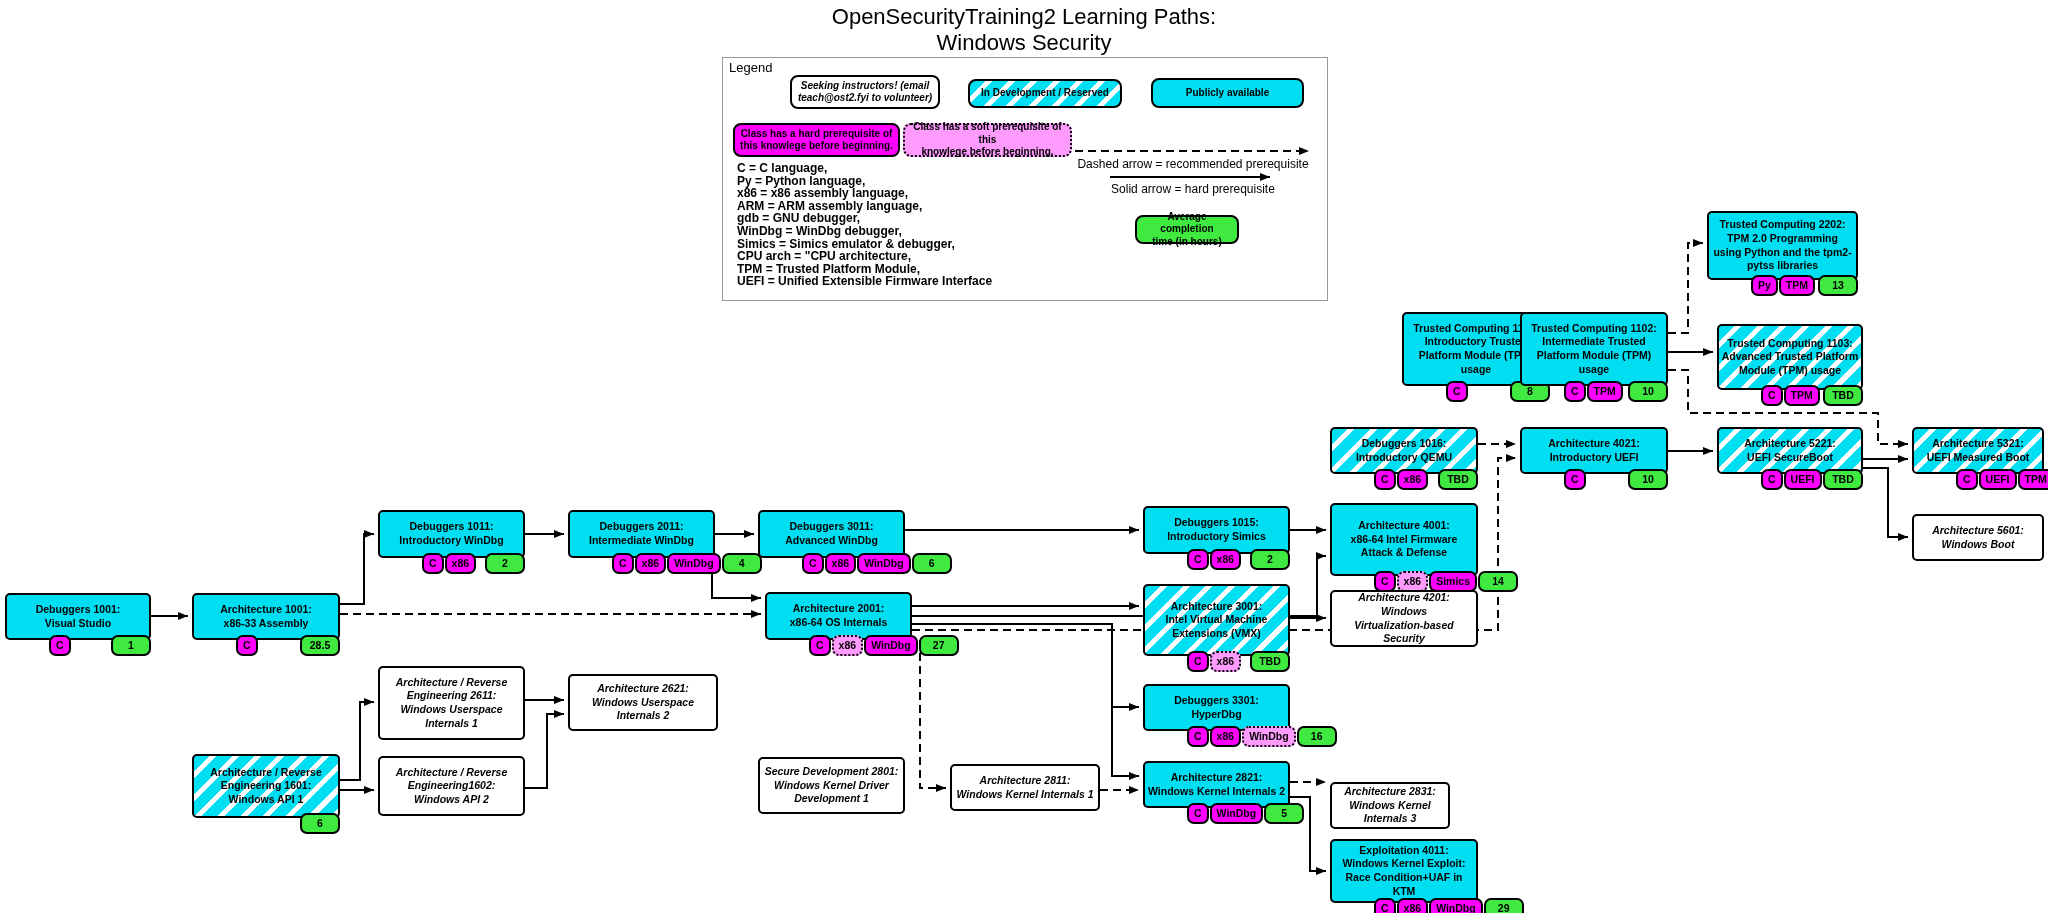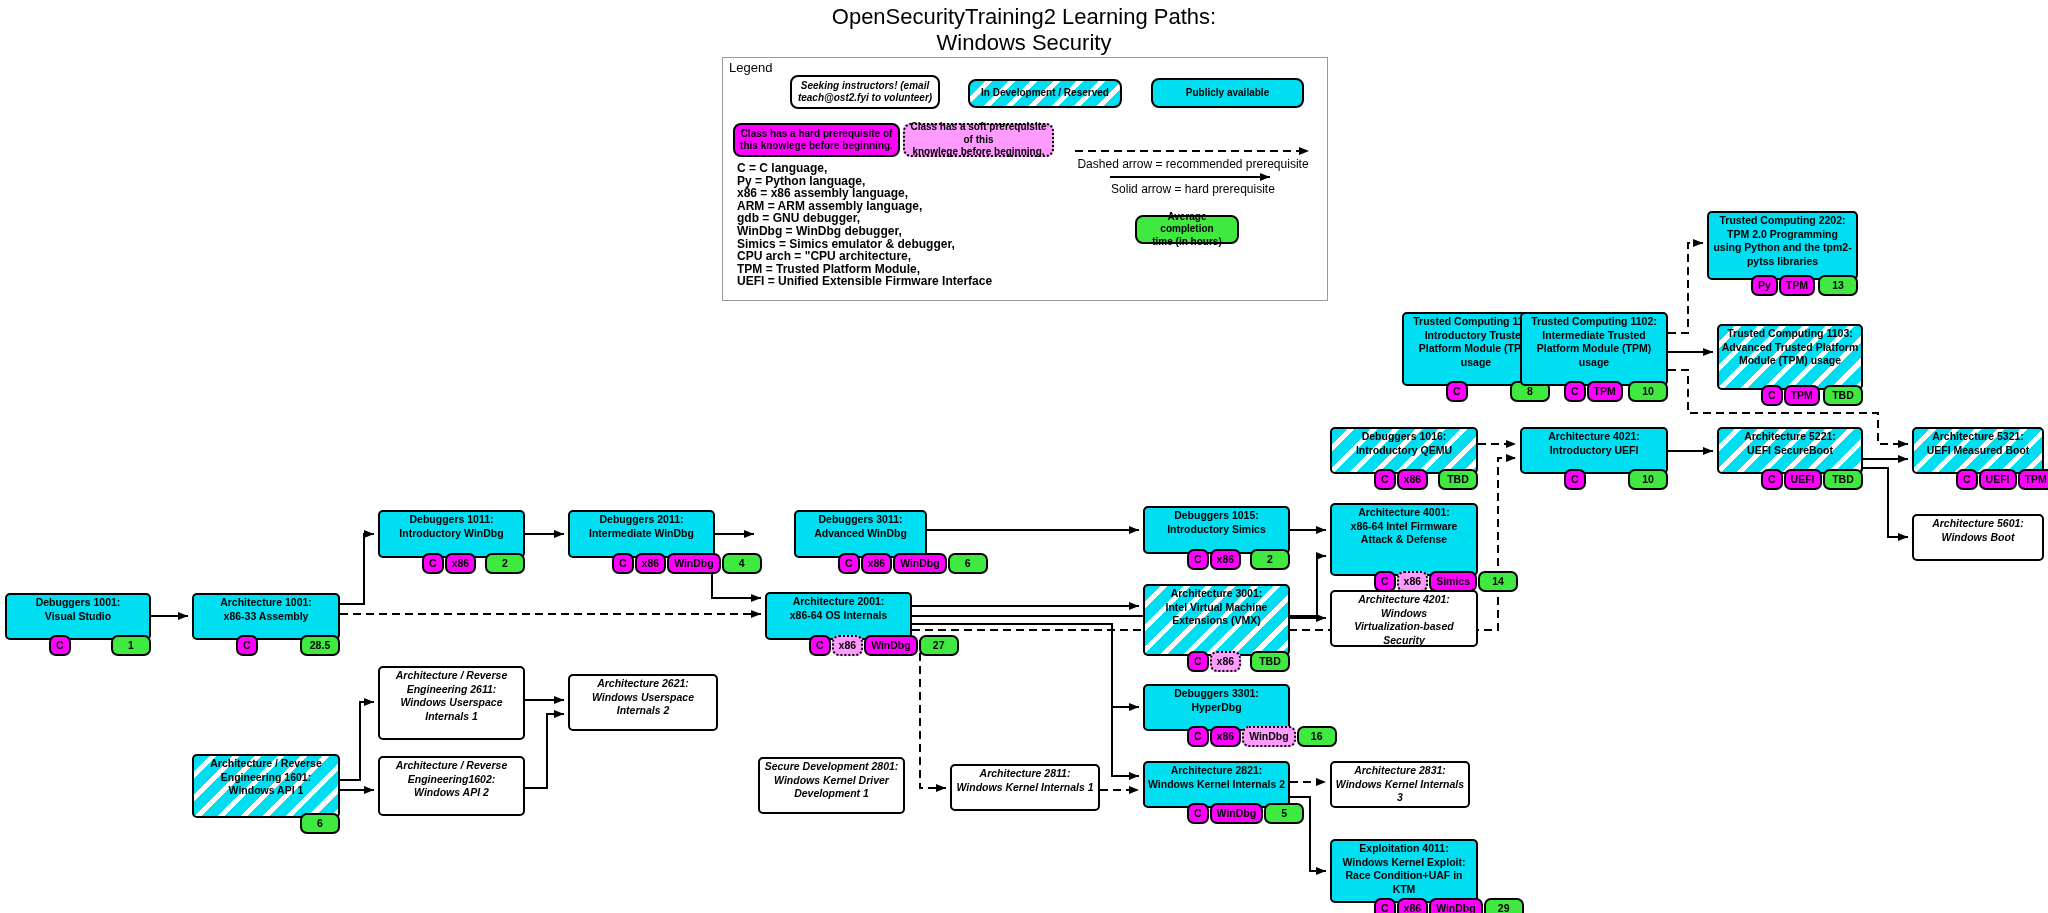--- a/index.html
+++ b/index.html
@@ -11,38 +11,38 @@
   #legend{position:absolute;left:722px;top:57px;width:604px;height:242px;
           border:1px solid #999;background:#fff;}
   #legend-heading{position:absolute;left:6px;top:2px;font-size:13px;color:#000;}
   .lg-box{position:absolute;border:2px solid #000;border-radius:8px;display:flex;
           align-items:center;justify-content:center;text-align:center;
           font-weight:bold;font-size:10px;line-height:1.25;white-space:pre-line;padding:1px 3px;box-sizing:border-box;}
   .lg-seeking{left:67px;top:17px;width:150px;height:34px;background:#fff;}
   .lg-indev{left:245px;top:21px;width:154px;height:29px;}
   .lg-public{left:428px;top:20px;width:153px;height:30px;}
   .lg-hard{left:10px;top:65px;width:167px;height:34px;}
-  .lg-soft{left:180px;top:65px;width:151px;height:34px;border-style:dotted;}
+  .lg-soft{left:180px;top:65px;width:169px;height:34px;border-style:dotted;}
   .lg-green{left:412px;top:157px;width:104px;height:29px;}
   .lg-arrowlabel{position:absolute;font-size:12px;color:#000;text-align:center;width:260px;}
   #lg-dashlabel{left:340px;top:99px;}
   #lg-solidlabel{left:340px;top:124px;}
   #lg-abbr{position:absolute;left:14px;top:104px;font-size:12px;font-weight:bold;
            line-height:12.6px;white-space:pre-line;color:#000;}
   .lg-arrow-svg{position:absolute;overflow:visible;}
   
   .fill-cyan{background:var(--cyan);}
   .fill-hatch{background:repeating-linear-gradient(135deg,var(--cyan) 0px,var(--cyan) 11px,#ffffff 11px,#ffffff 16px);}
   .fill-white{background:#fff;font-style:italic;}
   .fill-magenta{background:var(--magenta);}
   .fill-pink{background:var(--pink);}
   .fill-green{background:var(--green);}
   
   .node{position:absolute;border:2px solid #000;border-radius:5px;box-sizing:border-box;
-        display:flex;align-items:flex-start;justify-content:center;text-align:center;}
+        display:flex;align-items:center;justify-content:center;text-align:center;}
   .node .label{font-weight:bold;font-size:10.5px;line-height:1.3;white-space:pre-line;
         color:#000;padding:1px 2px;}
   .tagrow{position:absolute;left:-2px;right:-2px;top:calc(100% - 3px);display:flex;align-items:flex-start;padding-left:44px;}
   .tag{border:2px solid #000;border-radius:7px;font-size:10.5px;font-weight:bold;
        padding:0 5px;height:17px;line-height:16px;margin-right:1px;color:#000;box-sizing:content-box;}
   .tag.soft{border-style:dotted;}
   .time{margin-left:auto;border:2px solid #000;border-radius:7px;font-size:10.5px;
        font-weight:bold;min-width:26px;text-align:center;padding:0 5px;height:17px;line-height:16px;color:#000;}
   #edges{position:absolute;left:0;top:0;}
   .edge{fill:none;stroke:#000;stroke-width:2;}
@@ -157,21 +157,21 @@
       <div class="node fill-cyan" style="left: 568px; top: 510px; width: 147px; height: 48px;">
         <div class="label">Debuggers 2011:
 Intermediate WinDbg</div>
         <div class="tagrow">
           <span class="tag fill-magenta">C</span>
           <span class="tag fill-magenta">x86</span>
           <span class="tag fill-magenta">WinDbg</span>
           <span class="time fill-green">4</span>
         </div>
       </div>
-      <div class="node fill-cyan" style="left: 758px; top: 510px; width: 133px; height: 48px; margin-left: 36px;">
+      <div class="node fill-cyan" style="left: 758px; top: 510px; width: 147px; height: 48px;">
         <div class="label">Debuggers 3011:
 Advanced WinDbg</div>
         <div class="tagrow">
           <span class="tag fill-magenta">C</span>
           <span class="tag fill-magenta">x86</span>
           <span class="tag fill-magenta">WinDbg</span>
           <span class="time fill-green">6</span>
         </div>
       </div>
       <div class="node fill-cyan" style="left: 765px; top: 592px; width: 147px; height: 48px;">
@@ -264,21 +264,21 @@
       </div>
       <div class="node fill-cyan" style="left: 1143px; top: 761px; width: 147px; height: 47px;">
         <div class="label">Architecture 2821:
 Windows Kernel Internals 2</div>
         <div class="tagrow">
           <span class="tag fill-magenta">C</span>
           <span class="tag fill-magenta">WinDbg</span>
           <span class="time fill-green">5</span>
         </div>
       </div>
-      <div class="node fill-white" style="left: 1330px; top: 761px; width: 140px; height: 47px;">
+      <div class="node fill-white" style="left: 1330px; top: 782px; width: 120px; height: 47px;">
         <div class="label">Architecture 2831:
 Windows Kernel Internals 3</div>
       </div>
       <div class="node fill-cyan" style="left: 1330px; top: 839px; width: 148px; height: 64px;">
         <div class="label">Exploitation 4011:
 Windows Kernel Exploit:
 Race Condition+UAF in KTM</div>
         <div class="tagrow">
           <span class="tag fill-magenta">C</span>
           <span class="tag fill-magenta">x86</span>

